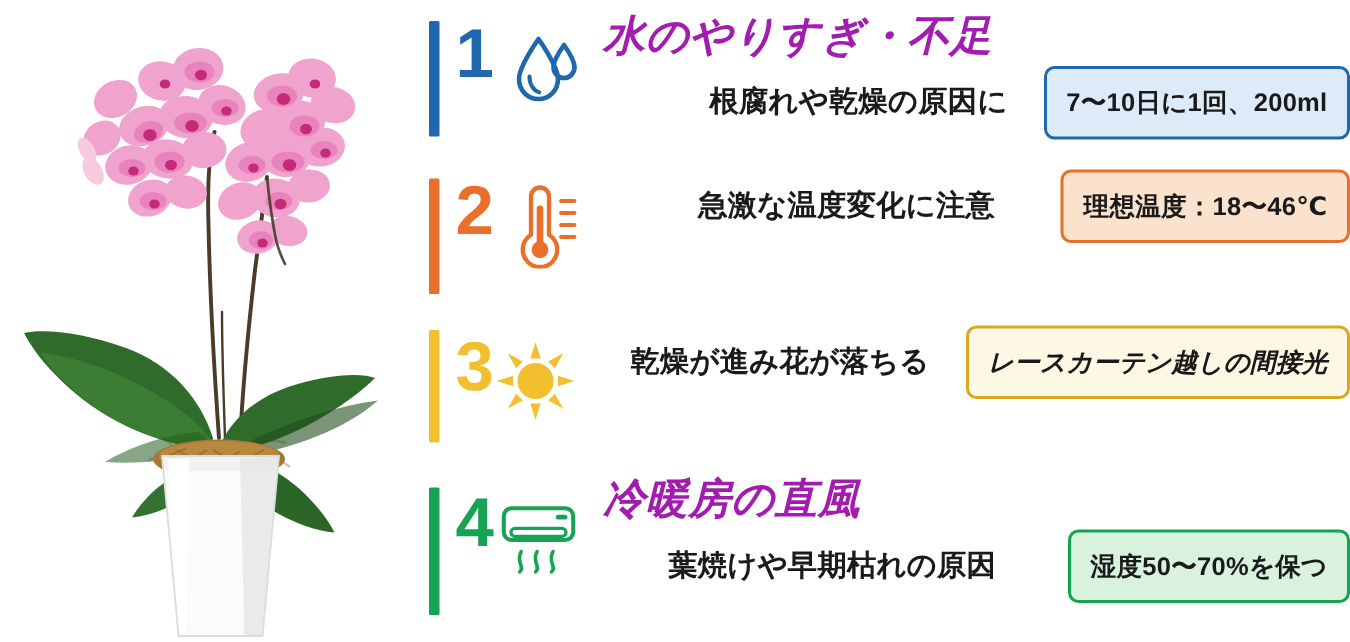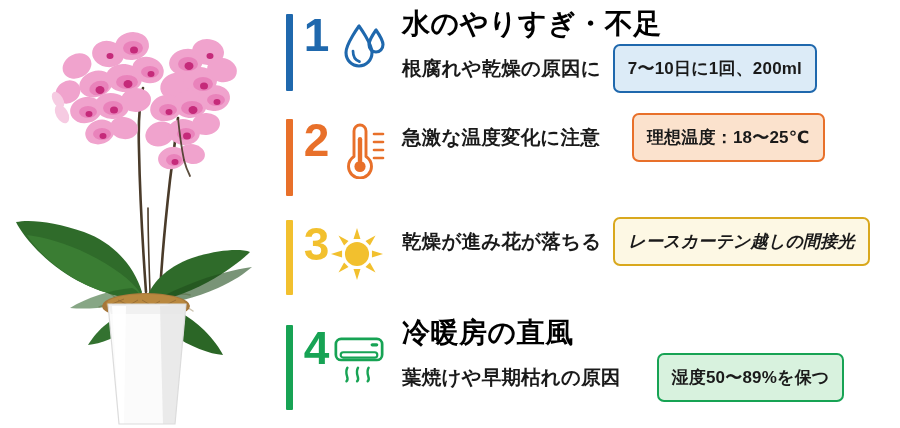--- a/index.html
+++ b/index.html
@@ -80,30 +80,32 @@
 
   .texts {
     position: absolute;
     left: 120px;
     top: 6px;
     width: 498px;
   }
   .headline {
     font-size: 28px;
     font-weight: bold;
-    color: #000000;
+    color: #a21caf;
     line-height: 1.28;
     letter-spacing: 0.5px;
     white-space: nowrap;
+    font-style: italic;
   }
   .sub-line {
     display: flex;
     align-items: center;
     margin-top: 2px;
-    gap: 8px;
+    gap: 20px;
+    justify-content: flex-end;
   }
   .subtitle {
     font-size: 19.5px;
     font-weight: bold;
     color: #1a1a1a;
     line-height: 1.3;
     white-space: nowrap;
     letter-spacing: 0.2px;
   }
   .badge {
@@ -305,21 +307,21 @@
             <path d="M34 13 L43 13"></path>
             <path d="M34 21 L43 21"></path>
             <path d="M34 29 L43 29"></path>
             <path d="M34 37 L43 37"></path>
           </g>
         </svg>
       </div>
       <div class="texts">
         <div class="sub-line">
           <span class="subtitle">急激な温度変化に注意</span>
-          <span class="badge" style="background:#fbe2cd;border-color:#e8702a">理想温度：18〜25℃</span>
+          <span class="badge" style="background:#fbe2cd;border-color:#e8702a">理想温度：18〜46℃</span>
         </div>
       </div>
     </div>
 
     <div class="row row-3">
       <div class="accent-bar" style="background:#f2c02e"></div>
       <div class="num" style="color:#f2c02e">3</div>
       <div class="icon-wrap" style="left:48px">
         <svg width="56" height="56" viewBox="0 0 56 56">
           <circle cx="28" cy="28" r="12.5" fill="#f2c02e"></circle>
@@ -355,19 +357,19 @@
             <path d="M15 50 C19 47 12 43 16 36"></path>
             <path d="M26 50 C30 47 23 43 27 36"></path>
             <path d="M37 50 C41 47 34 43 38 36"></path>
           </g>
         </svg>
       </div>
       <div class="texts" style="top:2px">
         <div class="headline">冷暖房の直風</div>
         <div class="sub-line">
           <span class="subtitle">葉焼けや早期枯れの原因</span>
-          <span class="badge" style="background:#d8f2de;border-color:#17a354">湿度50〜89%を保つ</span>
+          <span class="badge" style="background:#d8f2de;border-color:#17a354">湿度50〜70%を保つ</span>
         </div>
       </div>
     </div>
 
   </div>
 </div>
 
 </body></html>

